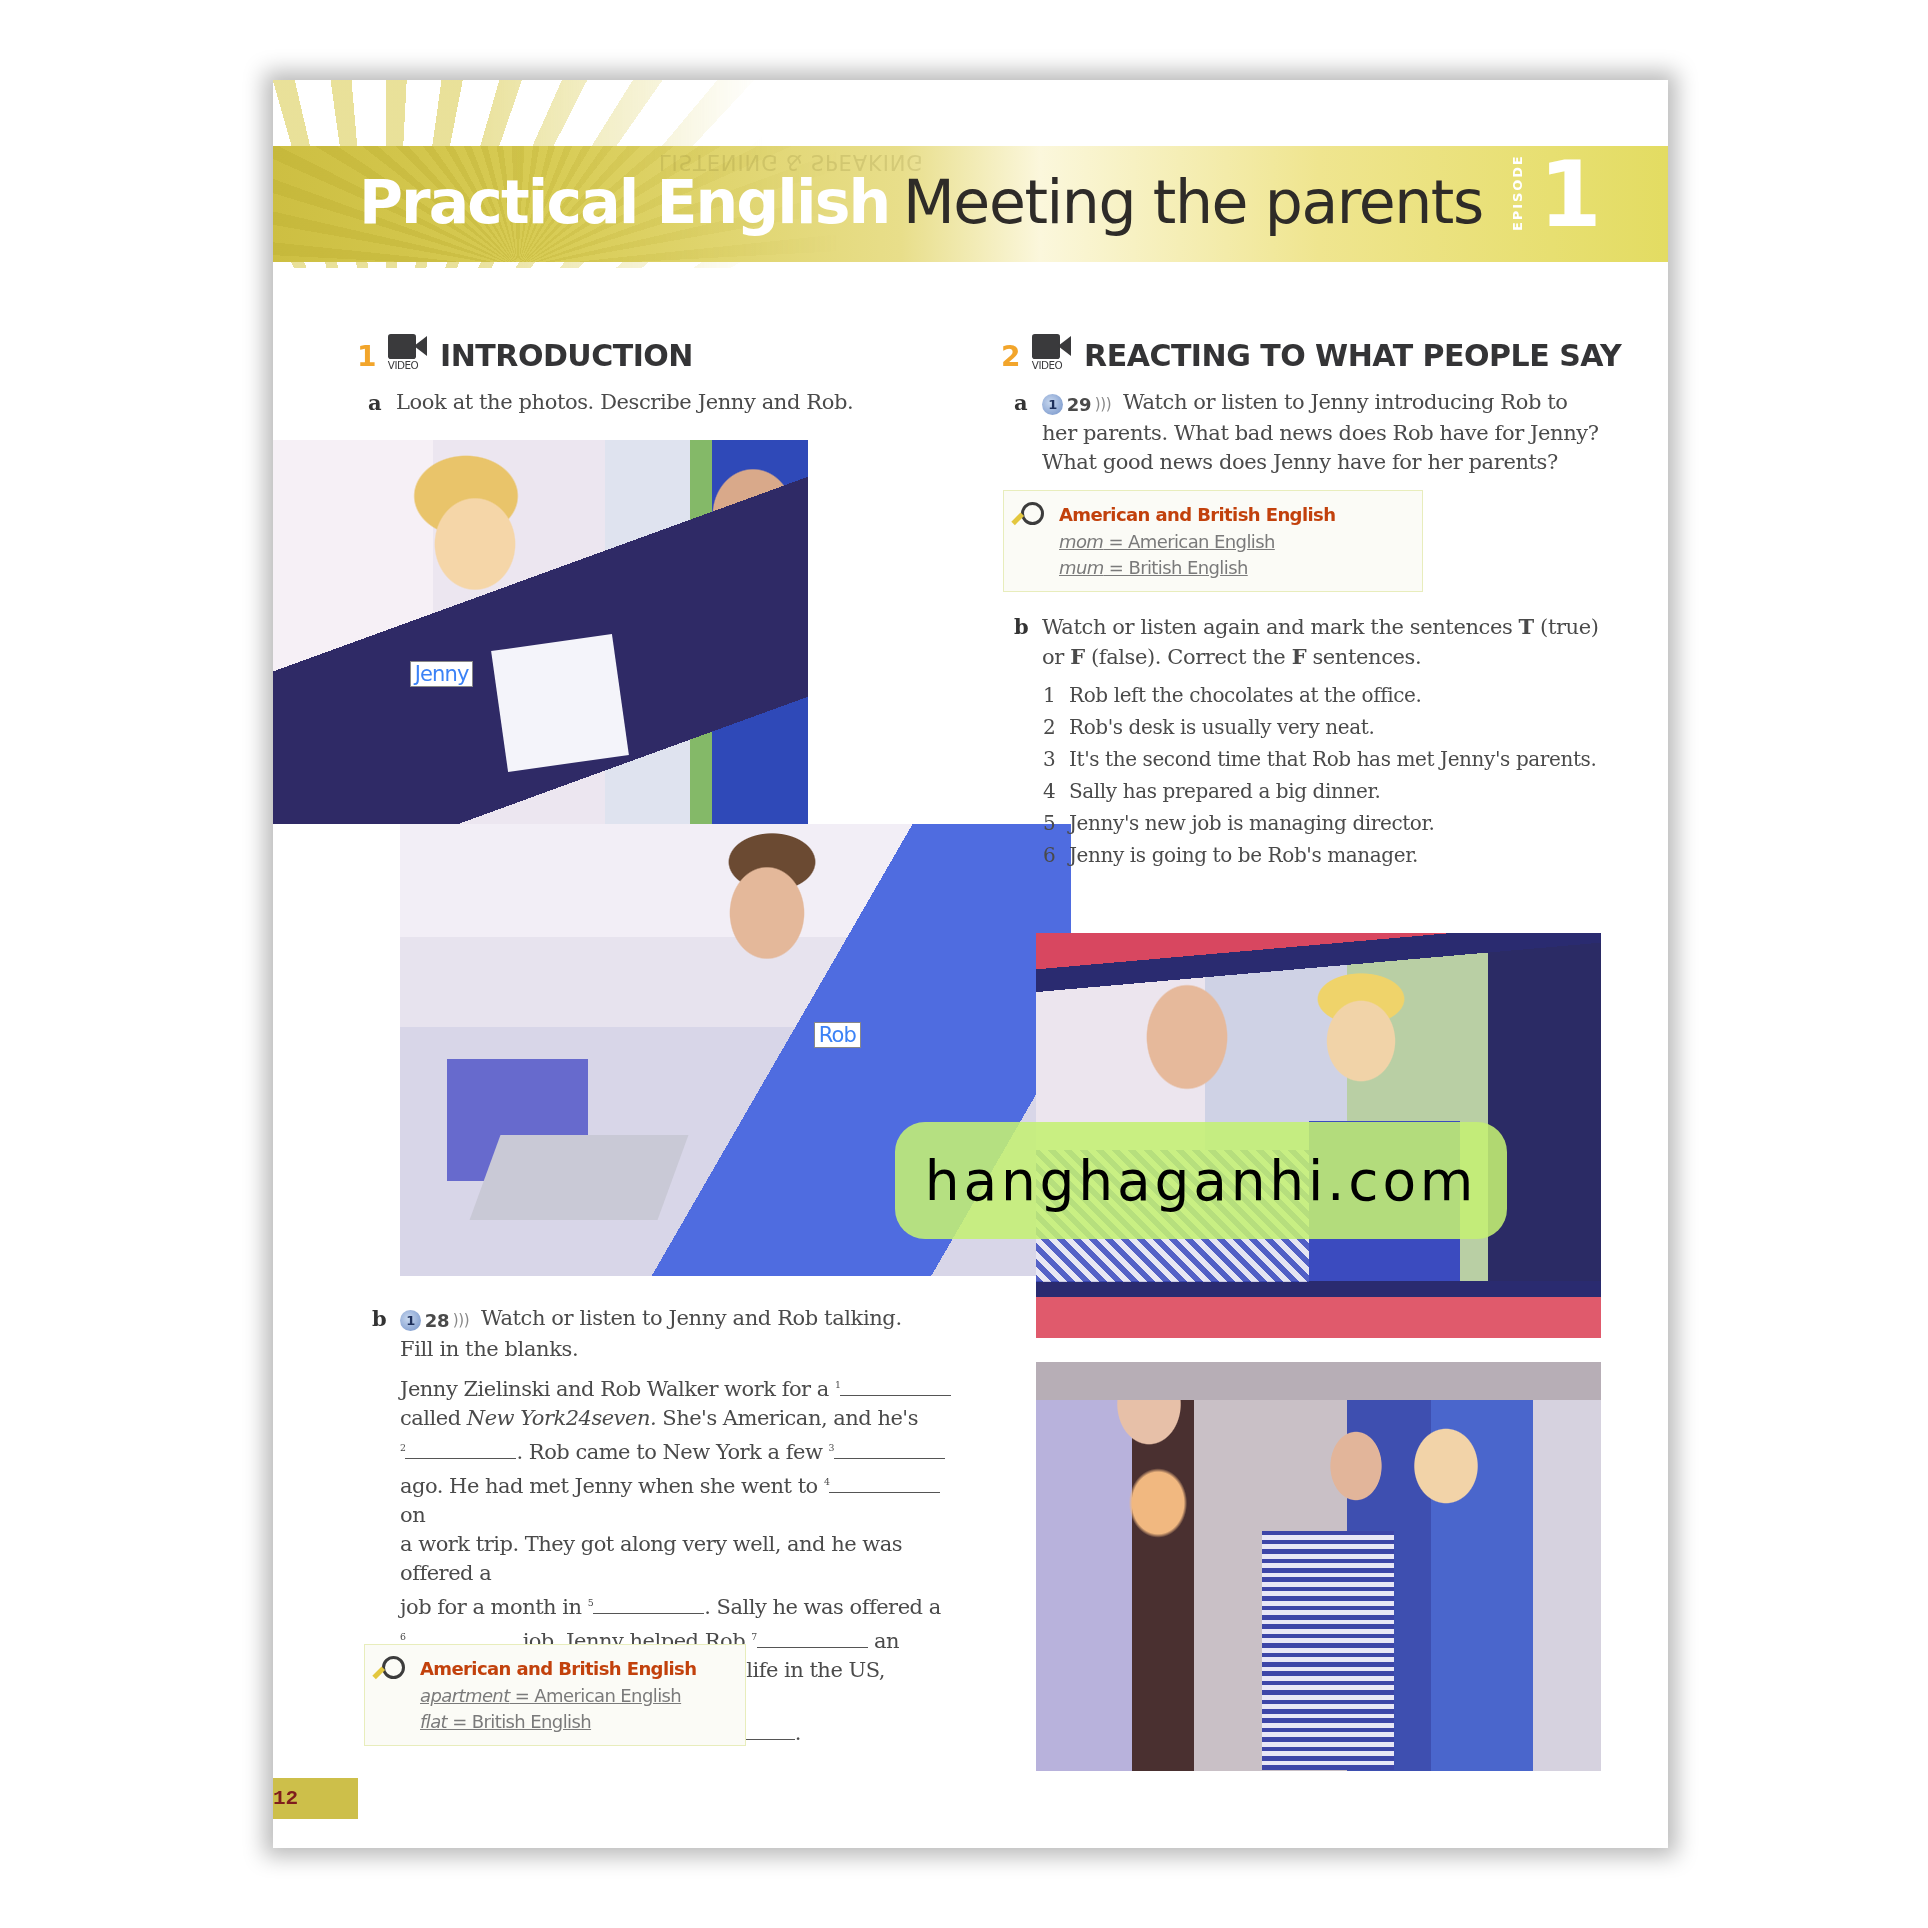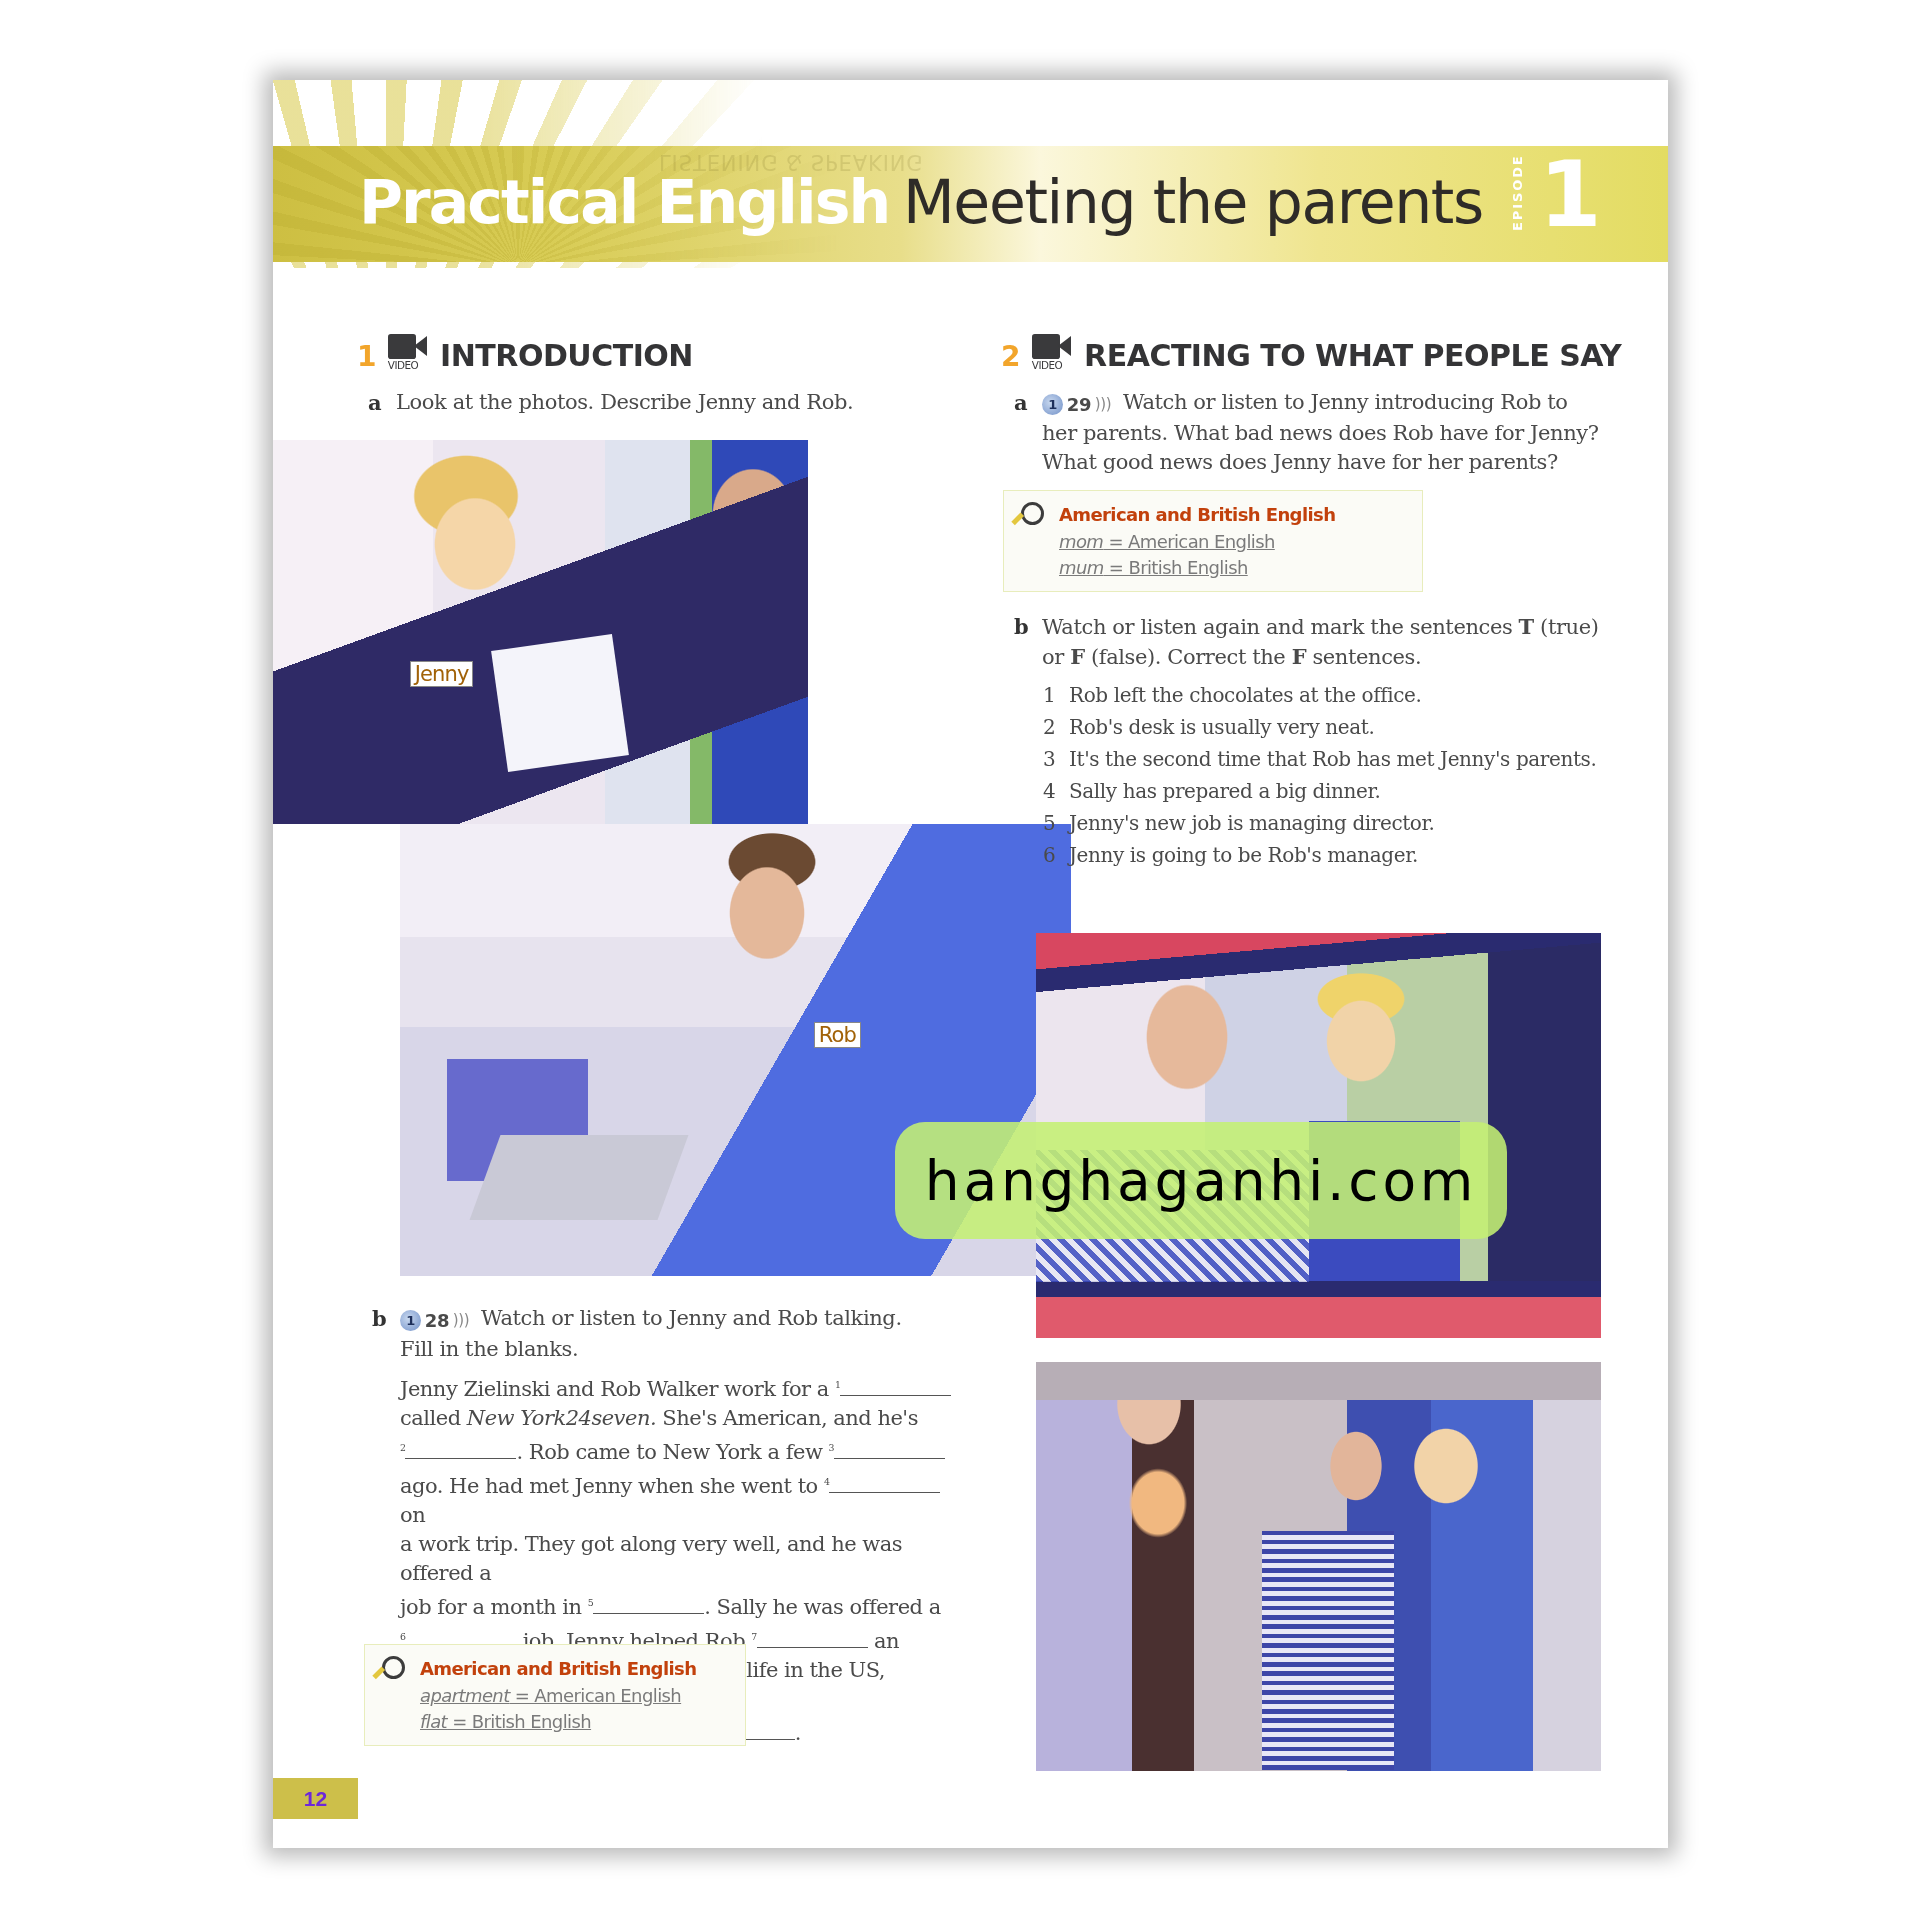--- a/index.html
+++ b/index.html
@@ -106,26 +106,26 @@
   .note-box .nl { position: absolute; left: 55px; font-size: 18px; color: #7a7a7a; letter-spacing: -0.6px; text-decoration: underline; }
   .note-box .nl i { font-style: italic; }
 
   .fill { position: absolute; font-size: 21px; color: #4a4a4a; line-height: 29px; letter-spacing: -0.5px; }
   .blank { display: inline-block; border-bottom: 1.4px solid #555; height: 19px; vertical-align: baseline; }
   .fill sup { font-size: 9.4px; }
 
   .photo { position: absolute; overflow: hidden; }
   .nametag {
     position: absolute; background: #fff; border: 1.9px solid #888;
-    font-family: "DejaVu Sans", sans-serif; font-size: 21px; color: #a16207; padding: 0 3.8px; letter-spacing: -0.9px;
+    font-family: "DejaVu Sans", sans-serif; font-size: 21px; color: #3b82f6; padding: 0 3.8px; letter-spacing: -0.9px;
   }
   .page-num {
     position: absolute; left: 0; top: 1698px; width: 85px; height: 41px;
-    background: #cdbf4a; color: #6d28d9; font-family: Liberation Sans, sans-serif;
-    font-size: 21px; font-weight: bold; text-align: center; line-height: 41px;
+    background: #cdbf4a; color: #7f1d1d; font-family: Liberation Mono, monospace;
+    font-size: 21px; font-weight: bold; line-height: 41px;
   }
   .watermark {
     position: absolute; left: 895px; top: 1122px; width: 612px; height: 117px;
     background: rgba(196,240,115,0.88); border-radius: 30px;
     font-family: "DejaVu Sans", sans-serif; font-size: 55px; color: #000;
     display: flex; align-items: center; justify-content: center; letter-spacing: 3.8px;
   }
 </style>
 </head>
 <body>

